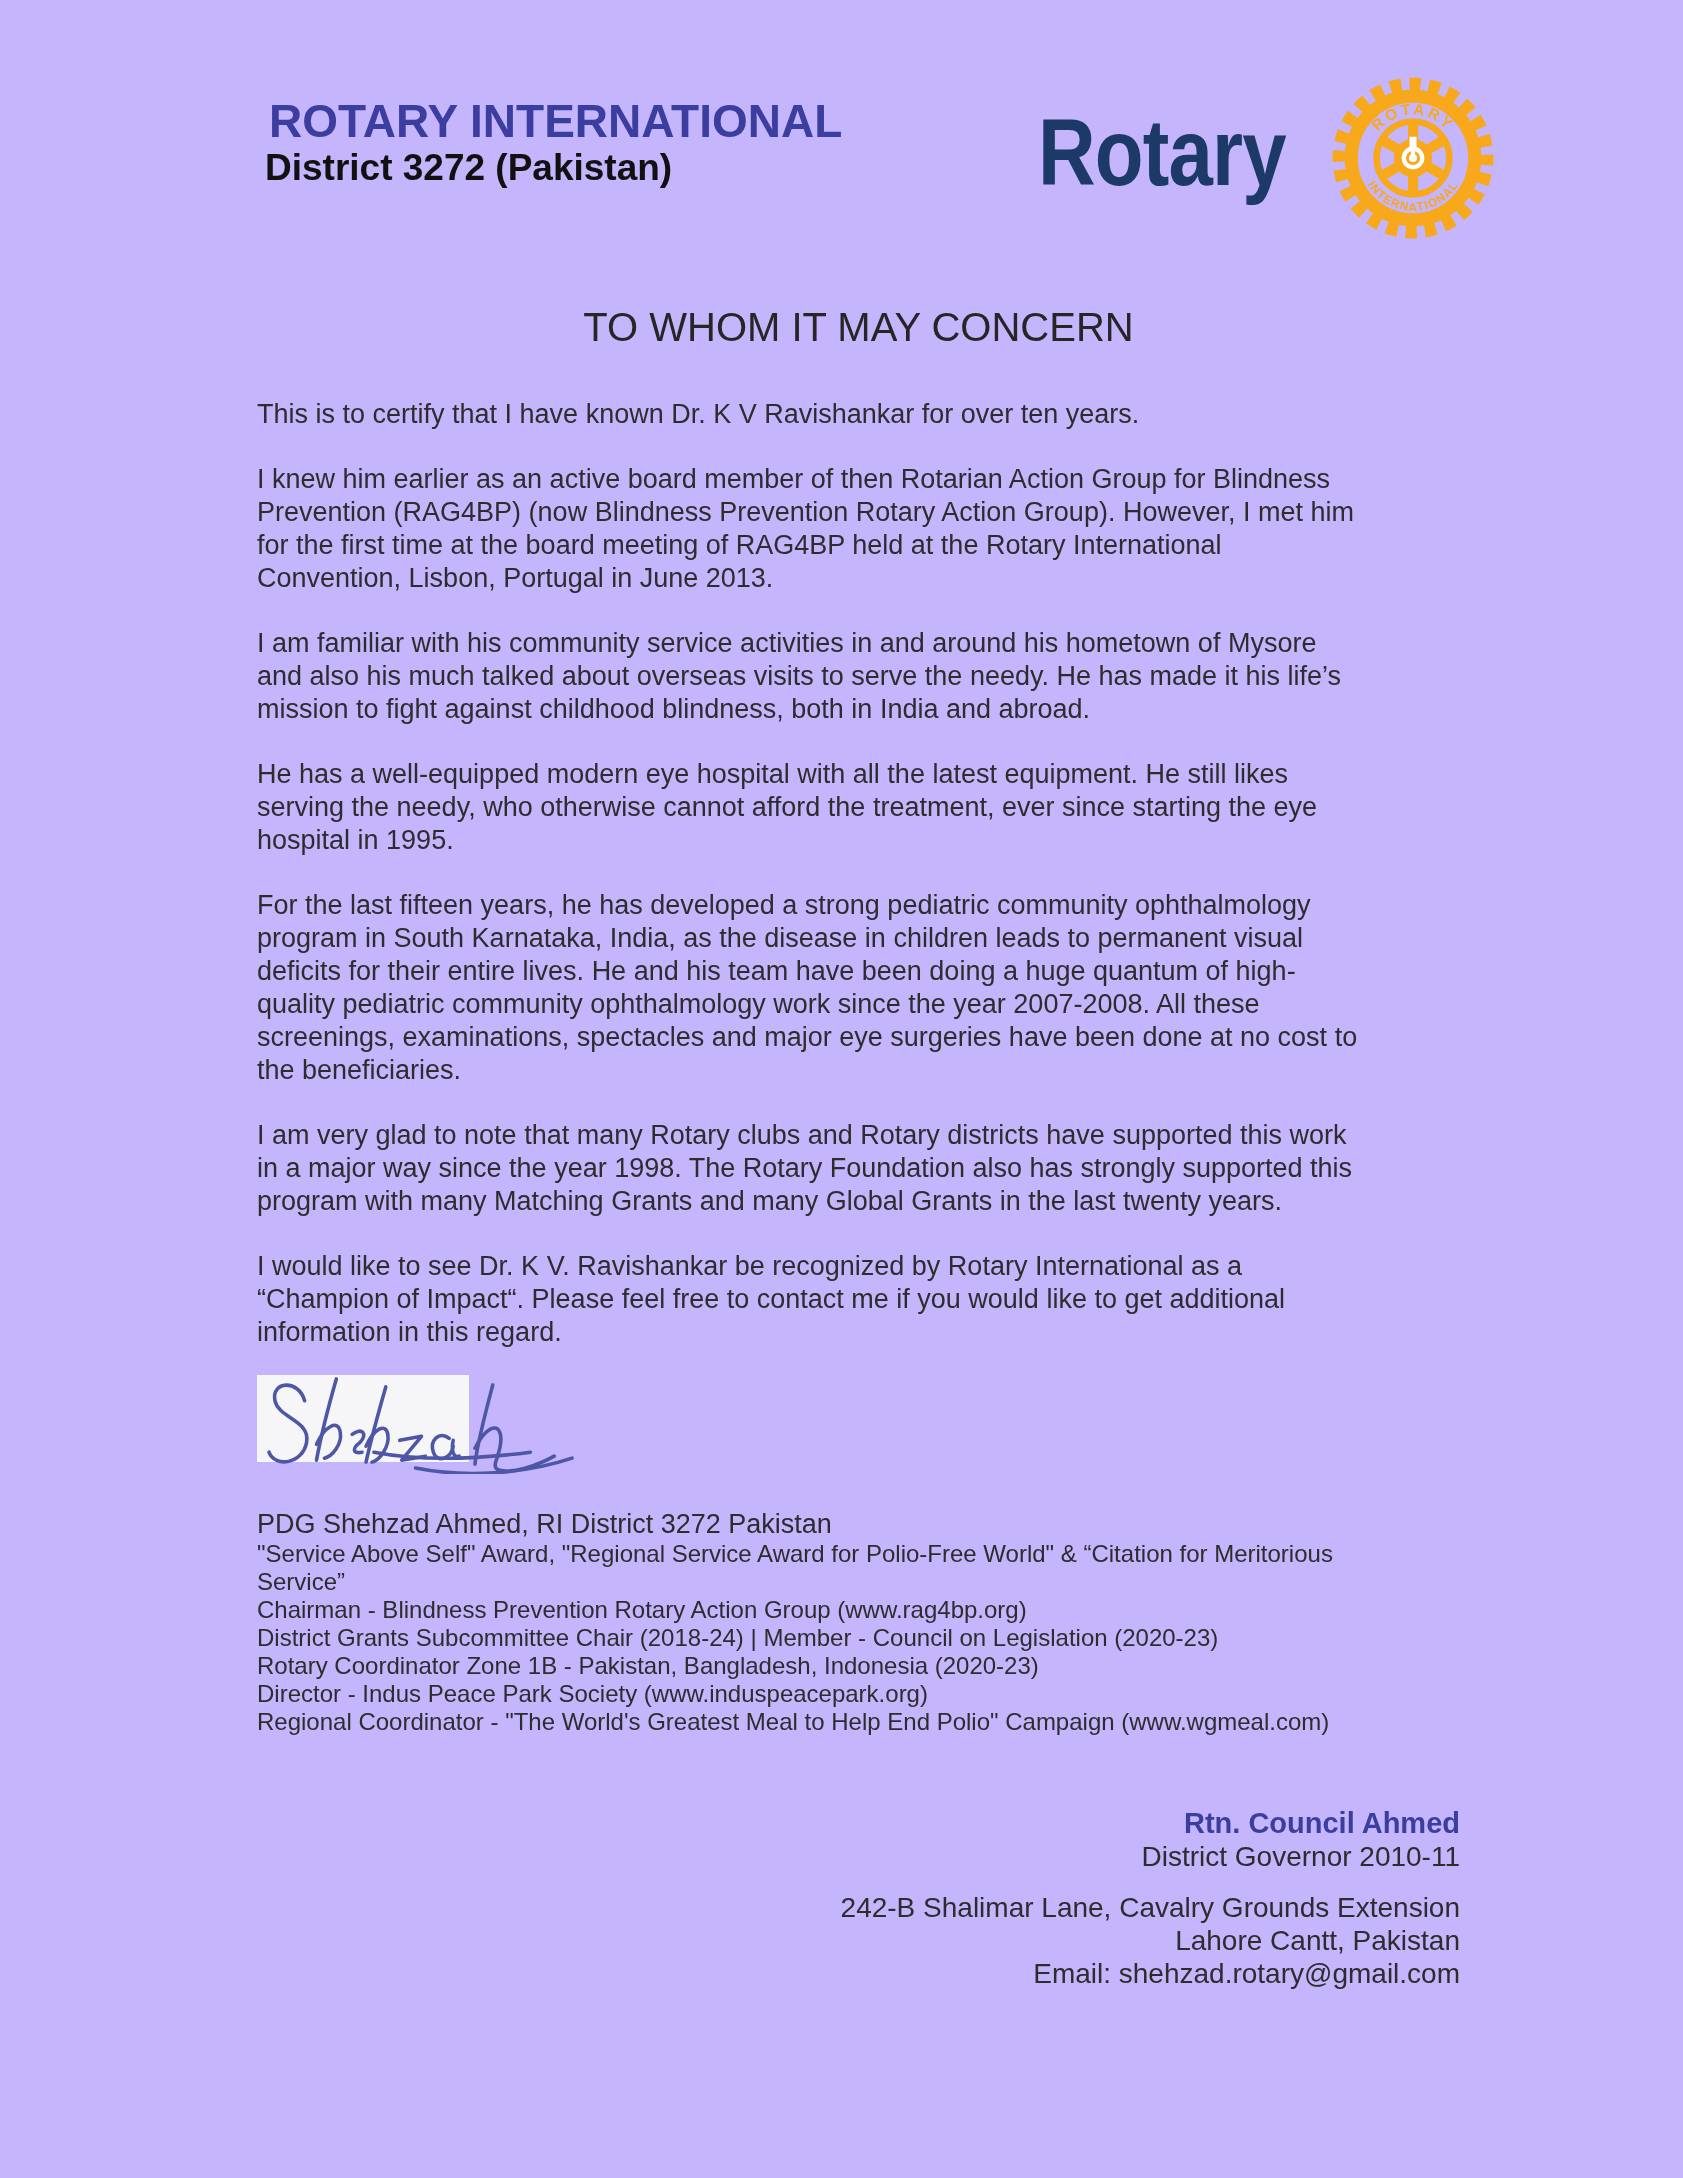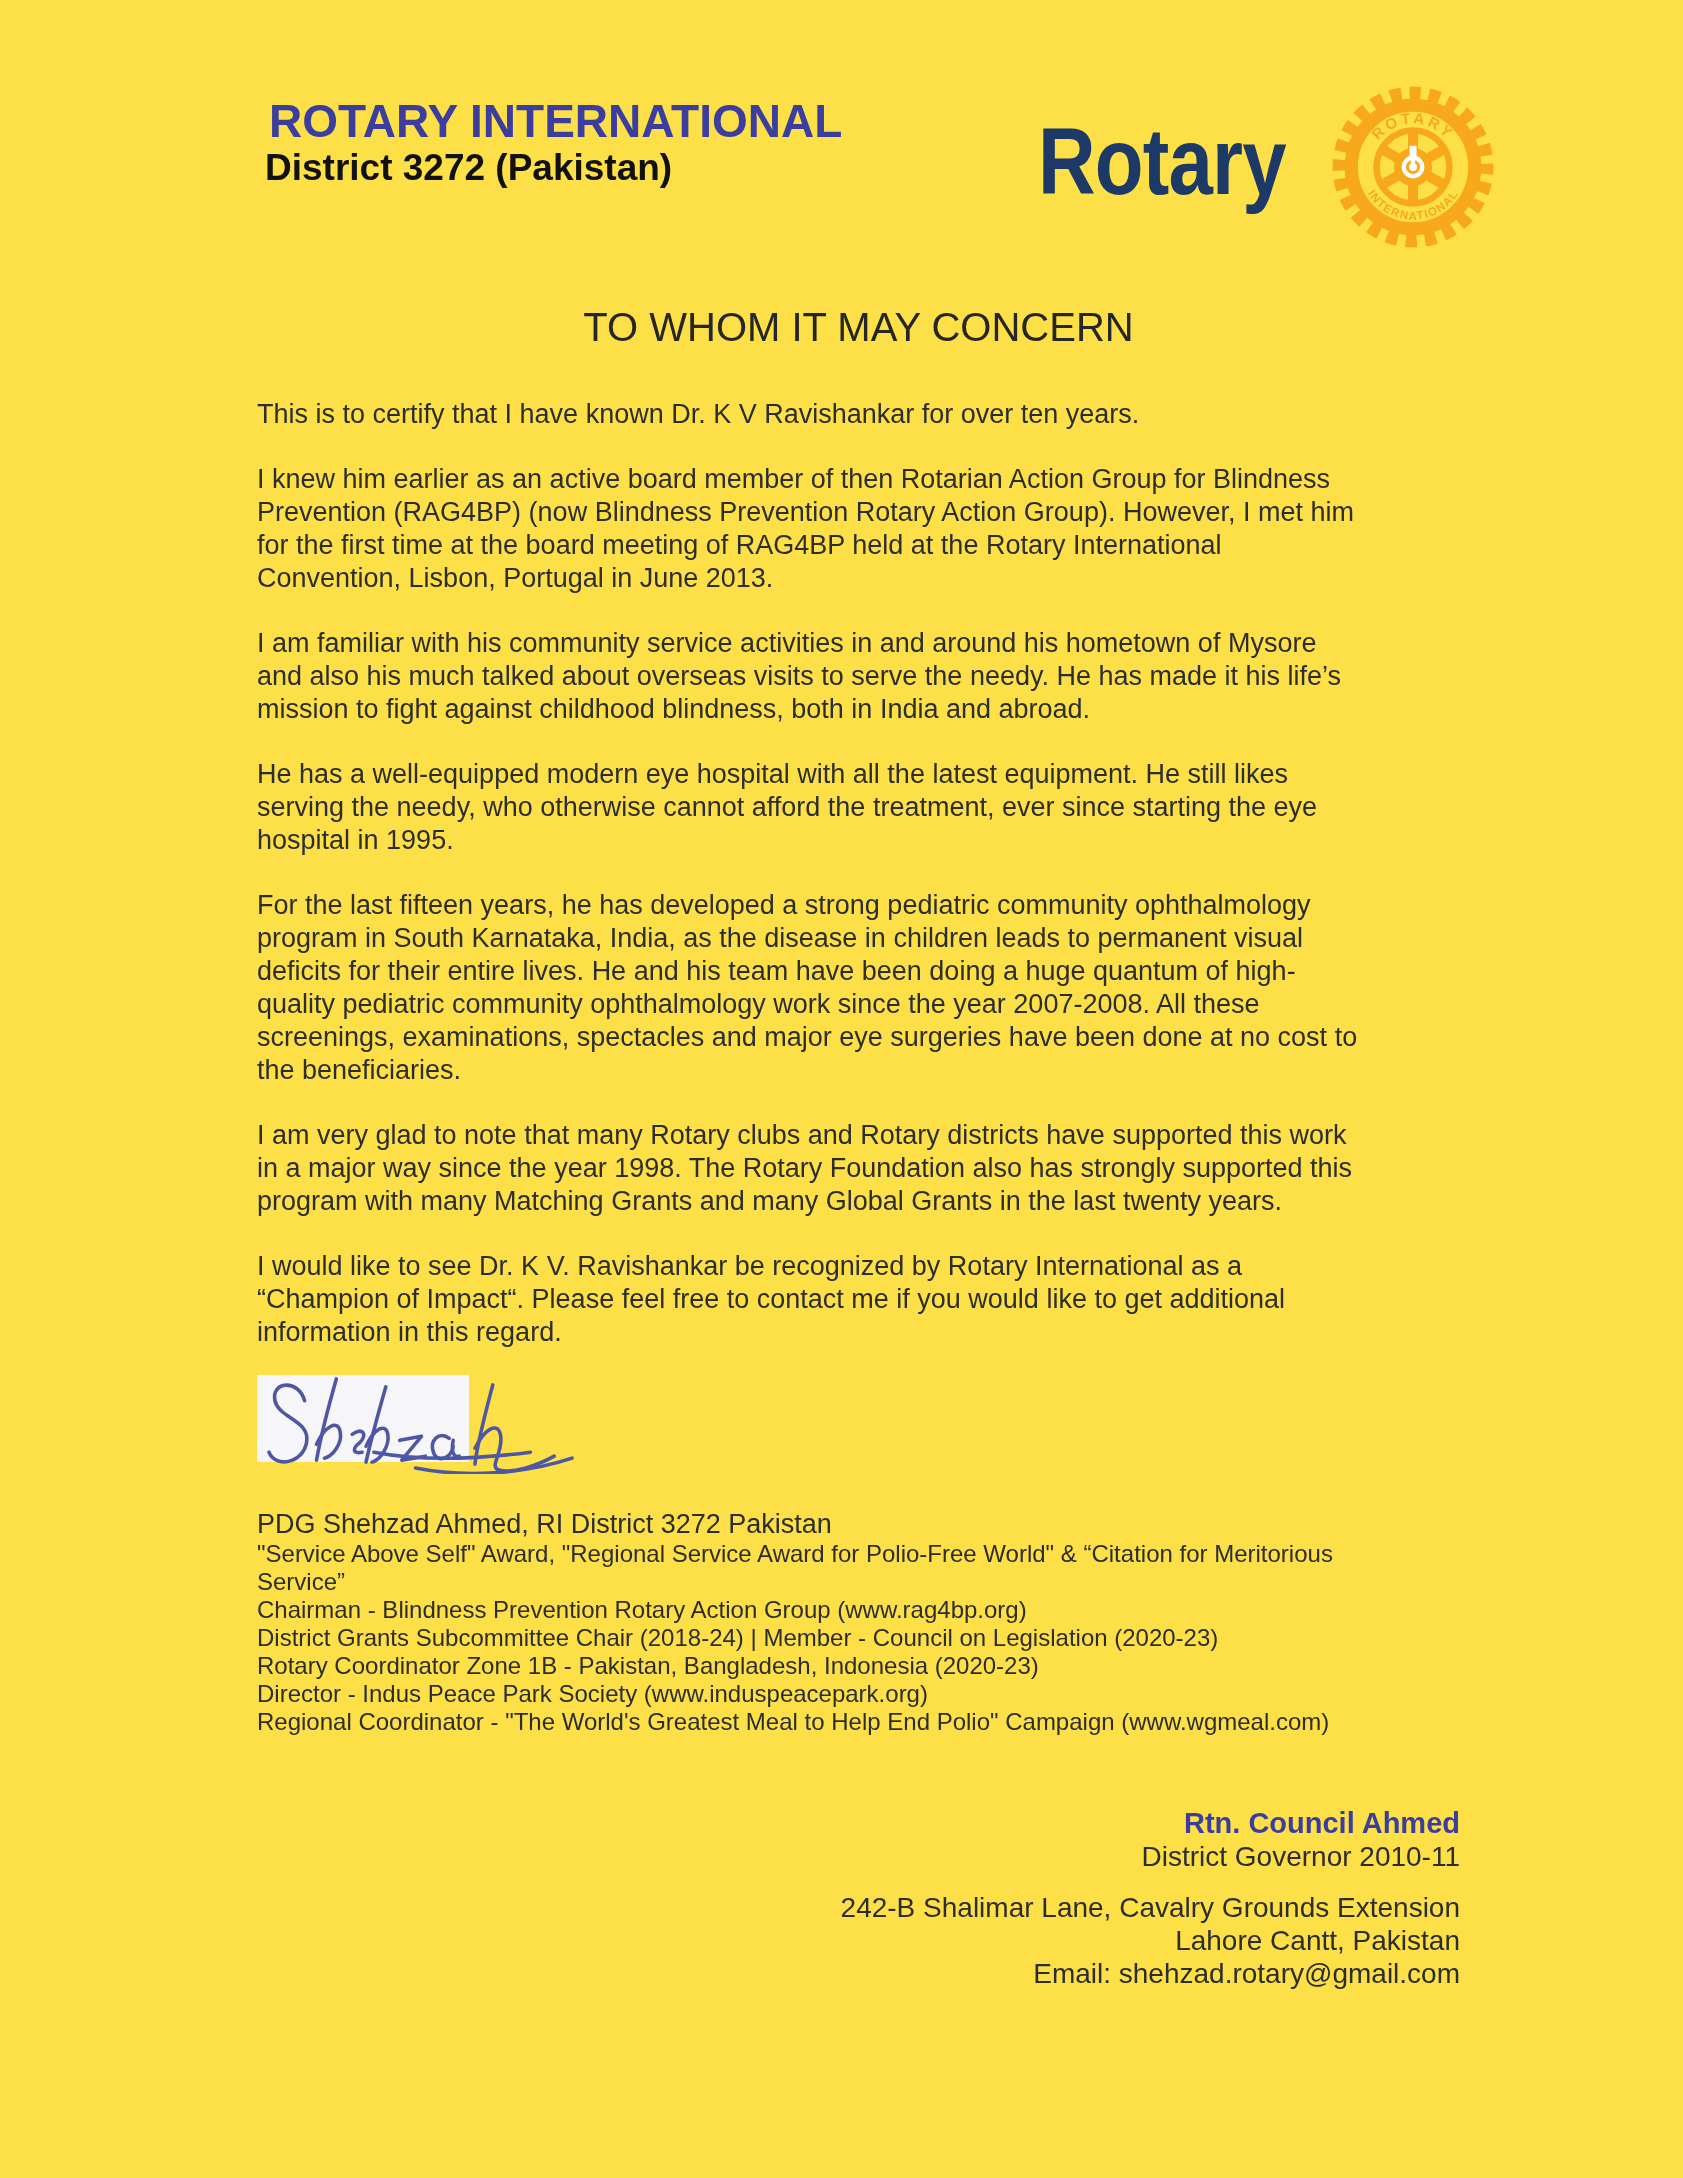--- a/index.html
+++ b/index.html
@@ -1,36 +1,36 @@
 <!DOCTYPE html>
 <html><head>
 <meta charset="utf-8">
 <style>
   html,body{margin:0;padding:0;background:#e8e8e8;}
   .page{
     position:relative;
     width:1683px;height:2178px;
-    background:#fde047;
+    background:#c4b5fd;
     overflow:hidden;
     font-family:"Liberation Sans", sans-serif;
     color:#2d2d2d;
   }
   
   .letterhead{position:absolute;left:0;top:0;width:1683px;height:267px;}
   .org-name{
     position:absolute;left:269px;top:98px;
     font-size:46px;font-weight:bold;line-height:1;
     color:#3b3e9f;letter-spacing:0px;
   }
   .district-line{
     position:absolute;left:265px;top:149px;
     font-size:37px;font-weight:bold;line-height:1;
     color:#111111;
   }
-  .logo-lockup{position:absolute;left:1038px;top:12px;width:475px;height:267px;}
+  .logo-lockup{position:absolute;left:1038px;top:3px;width:475px;height:267px;}
   .wordmark{
     position:absolute;left:0px;top:102px;
     font-size:95px;font-weight:bold;line-height:1;
     color:#1d3968;
     transform:scaleX(0.84);transform-origin:left center;
     letter-spacing:-1px;
   }
   .wheel{position:absolute;left:289px;top:69px;}
   
   .letter-body{

